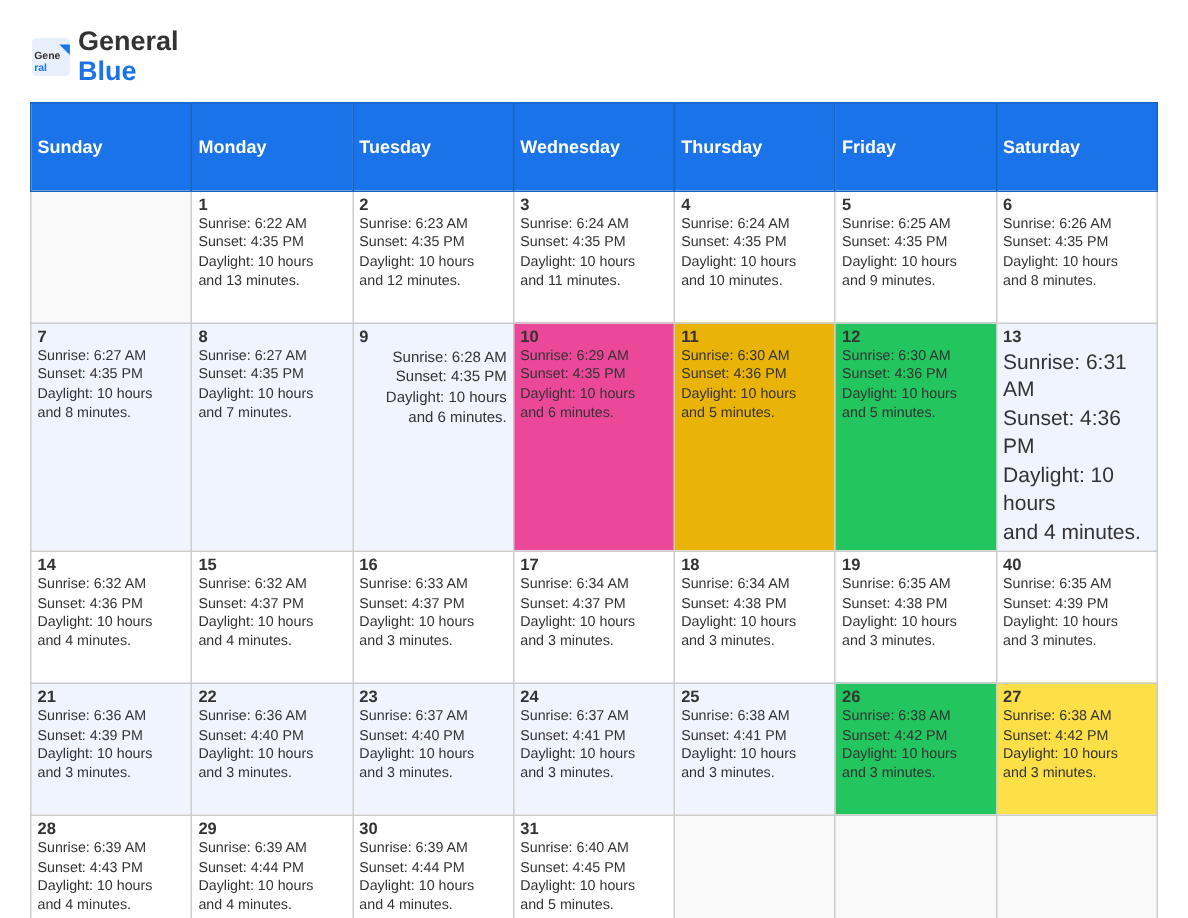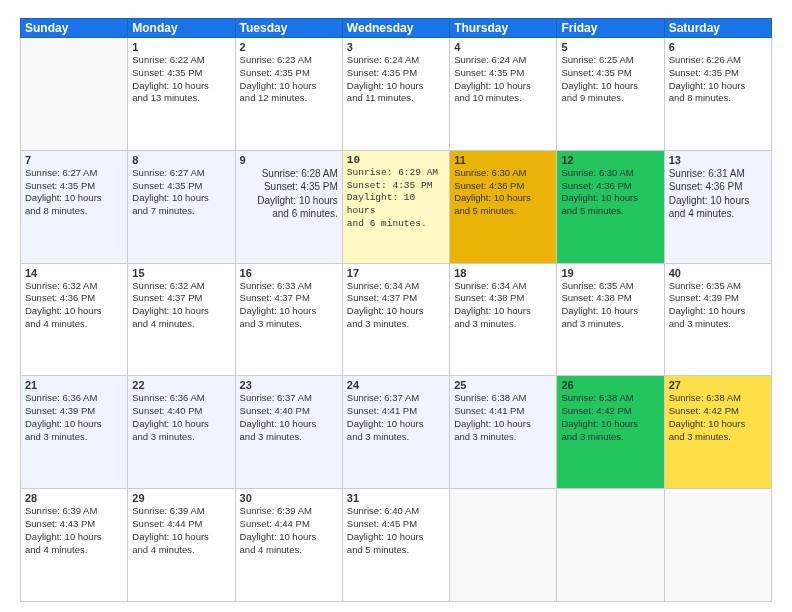--- a/index.html
+++ b/index.html
@@ -58,21 +58,21 @@
       border: 1px solid #ccc;
       border-collapse: collapse;
       width: 100%;
       table-layout: fixed;
     }
     .calendar th {
       background: #1a73e8;
       color: #fff;
       font-size: 12px;
       font-weight: bold;
-      padding: 2px 4px;
+      padding: 22px 4px;
       text-align: left;
       border: 1px solid #1565c0;
     }
     .calendar td {
       border: 1px solid #ccc;
       vertical-align: top;
       padding: 3px 4px;
       font-size: 9.5px;
       color: #333;
       height: 88px;
@@ -84,20 +84,40 @@
       margin-bottom: 1px;
     }
     .empty {
       background: #f9f9f9;
     }
   </style>
 </head>
 <body>
 
 <div class="page">
+  <div class="header">
+    <div class="logo">
+      <svg class="logo-icon" viewBox="0 0 40 40">
+        <rect x="2" y="2" width="36" height="36" rx="4" fill="#e8f0fe"></rect>
+        <text x="4" y="22" font-size="10" font-family="Arial" font-weight="bold" fill="#333">Gene</text>
+        <text x="4" y="33" font-size="10" font-family="Arial" font-weight="bold" fill="#1a73e8">ral</text>
+        <polygon points="28,8 38,8 38,18" fill="#1a73e8"></polygon>
+      </svg>
+      <div>
+        <div class="logo-text">
+          <span style="color:#333">General</span><br>
+          <span class="blue">Blue</span>
+        </div>
+      </div>
+    </div>
+    <div class="title-block">
+      <div class="month-title"></div>
+      <div class="location"></div>
+    </div>
+  </div>
 
   <table class="calendar">
     <thead>
       <tr>
         <th>Sunday</th>
         <th>Monday</th>
         <th>Tuesday</th>
         <th>Wednesday</th>
         <th>Thursday</th>
         <th>Friday</th>
@@ -165,21 +185,21 @@
 Daylight: 10 hours
 and 7 minutes.</div>
           </td>
           <td style="background-color: rgb(240, 244, 255);">
             <span class="day-num">9</span>
             <div style="white-space: pre-line; font-size: 10px; line-height: 1.35; text-align: right;">Sunrise: 6:28 AM
 Sunset: 4:35 PM
 Daylight: 10 hours
 and 6 minutes.</div>
           </td>
-          <td style="background-color: #fef9c3; font-family: Liberation Mono, monospace;">
+          <td style="background-color: #ec4899;">
             <span class="day-num">10</span>
             <div style="white-space: pre-line; font-size: 9.5px; line-height: 1.35;">Sunrise: 6:29 AM
 Sunset: 4:35 PM
 Daylight: 10 hours
 and 6 minutes.</div>
           </td>
           <td style="background-color: #eab308;">
             <span class="day-num">11</span>
             <div style="white-space: pre-line; font-size: 9.5px; line-height: 1.35;">Sunrise: 6:30 AM
 Sunset: 4:36 PM
@@ -188,21 +208,21 @@
           </td>
           <td style="background-color: #22c55e;">
             <span class="day-num">12</span>
             <div style="white-space: pre-line; font-size: 9.5px; line-height: 1.35;">Sunrise: 6:30 AM
 Sunset: 4:36 PM
 Daylight: 10 hours
 and 5 minutes.</div>
           </td>
           <td style="background-color: rgb(240, 244, 255);">
             <span class="day-num">13</span>
-            <div style="white-space: pre-line; font-size: 10px; line-height: 1.35;">Sunrise: 6:31 AM
+            <div style="white-space: pre-line; font-size: 14px; line-height: 1.35;">Sunrise: 6:31 AM
 Sunset: 4:36 PM
 Daylight: 10 hours
 and 4 minutes.</div>
           </td>
         </tr>
         <tr>
           <td style="background-color: rgb(255, 255, 255);">
             <span class="day-num">14</span>
             <div style="white-space: pre-line; font-size: 9.5px; line-height: 1.35;">Sunrise: 6:32 AM
 Sunset: 4:36 PM

